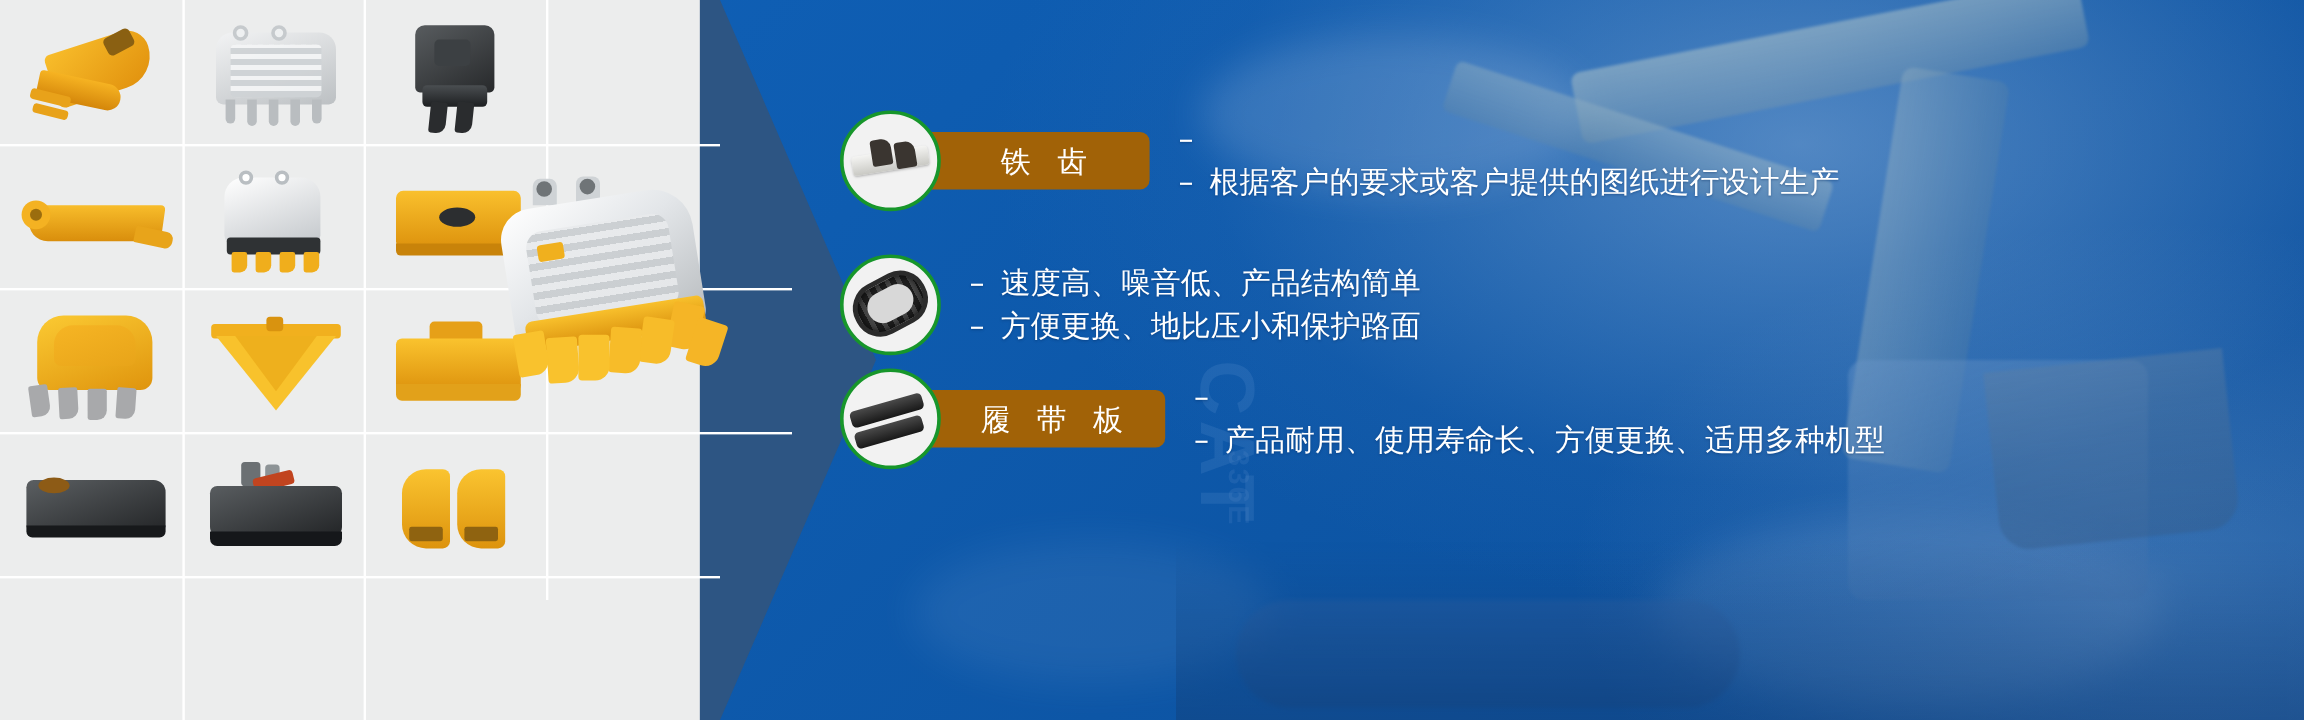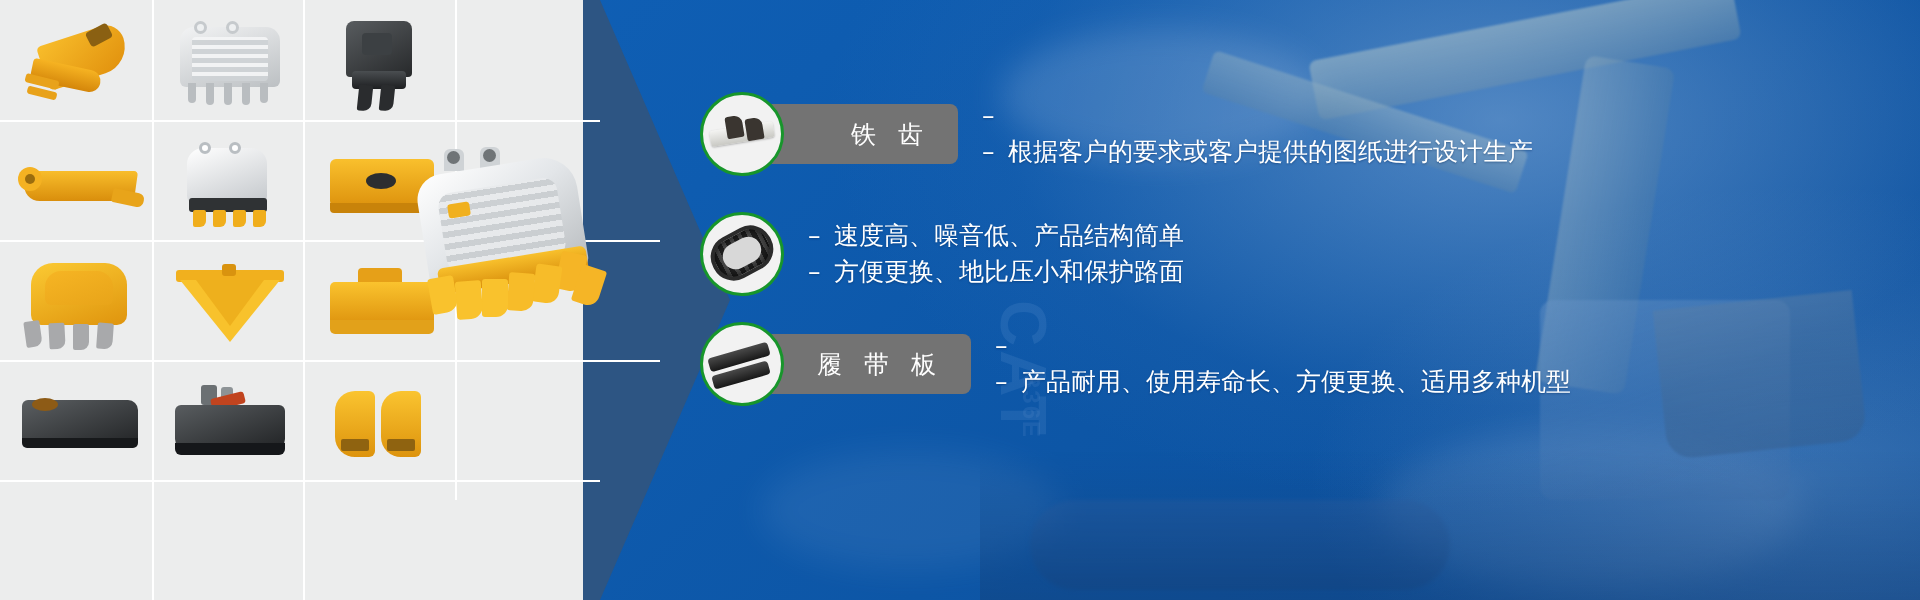--- a/index.html
+++ b/index.html
@@ -101,23 +101,23 @@
   
   .features { position:absolute; left:690px; top:0; width:1230px; height:600px; z-index:8; }
   .feature-row { position:absolute; display:flex; align-items:center; }
   .badge-circle {
     width:84px; height:84px; border-radius:50%;
     background:#f2f2f2; border:3px solid #17962b;
     display:flex; align-items:center; justify-content:center;
     overflow:hidden; flex:none; position:relative; z-index:3;
   }
   .pill {
-    height:60px; margin-left:-26px; padding:0 28px 0 52px;
-    background:#737373; border-radius:8px;
-    display:flex; align-items:center; justify-content:flex-end;
+    height:48px; margin-left:-26px; padding:0 28px 0 52px;
+    background:#a16207; border-radius:8px;
+    display:flex; align-items:center; justify-content:center;
     min-width:200px; position:relative; z-index:2;
   }
   .pill-label {
     color:#ffffff; font-size:25px; letter-spacing:7px;
     font-family:"DejaVu Sans","Liberation Sans",sans-serif;
     white-space:nowrap; text-indent:7px;
   }
   .desc { margin-left:24px; }
   .desc-line {
     display:flex; align-items:flex-start;
@@ -365,21 +365,21 @@
           <span class="dash">–</span>
           <span>速度高、噪音低、产品结构简单</span>
         </div>
         <div class="desc-line">
           <span class="dash">–</span>
           <span>方便更换、地比压小和保护路面</span>
         </div>
       </div>
     </div>
 
-    <div class="feature-row" style="left:10px;top:322px;">
+    <div class="feature-row" style="left:10px;top:307px;">
       <div class="badge-circle">
         <div class="ic">
           <div class="shoe-a"></div>
           <div class="shoe-b"></div>
         </div>
       </div>
       <div class="pill">
         <span class="pill-label">履 带 板</span>
       </div>
       <div class="desc">

